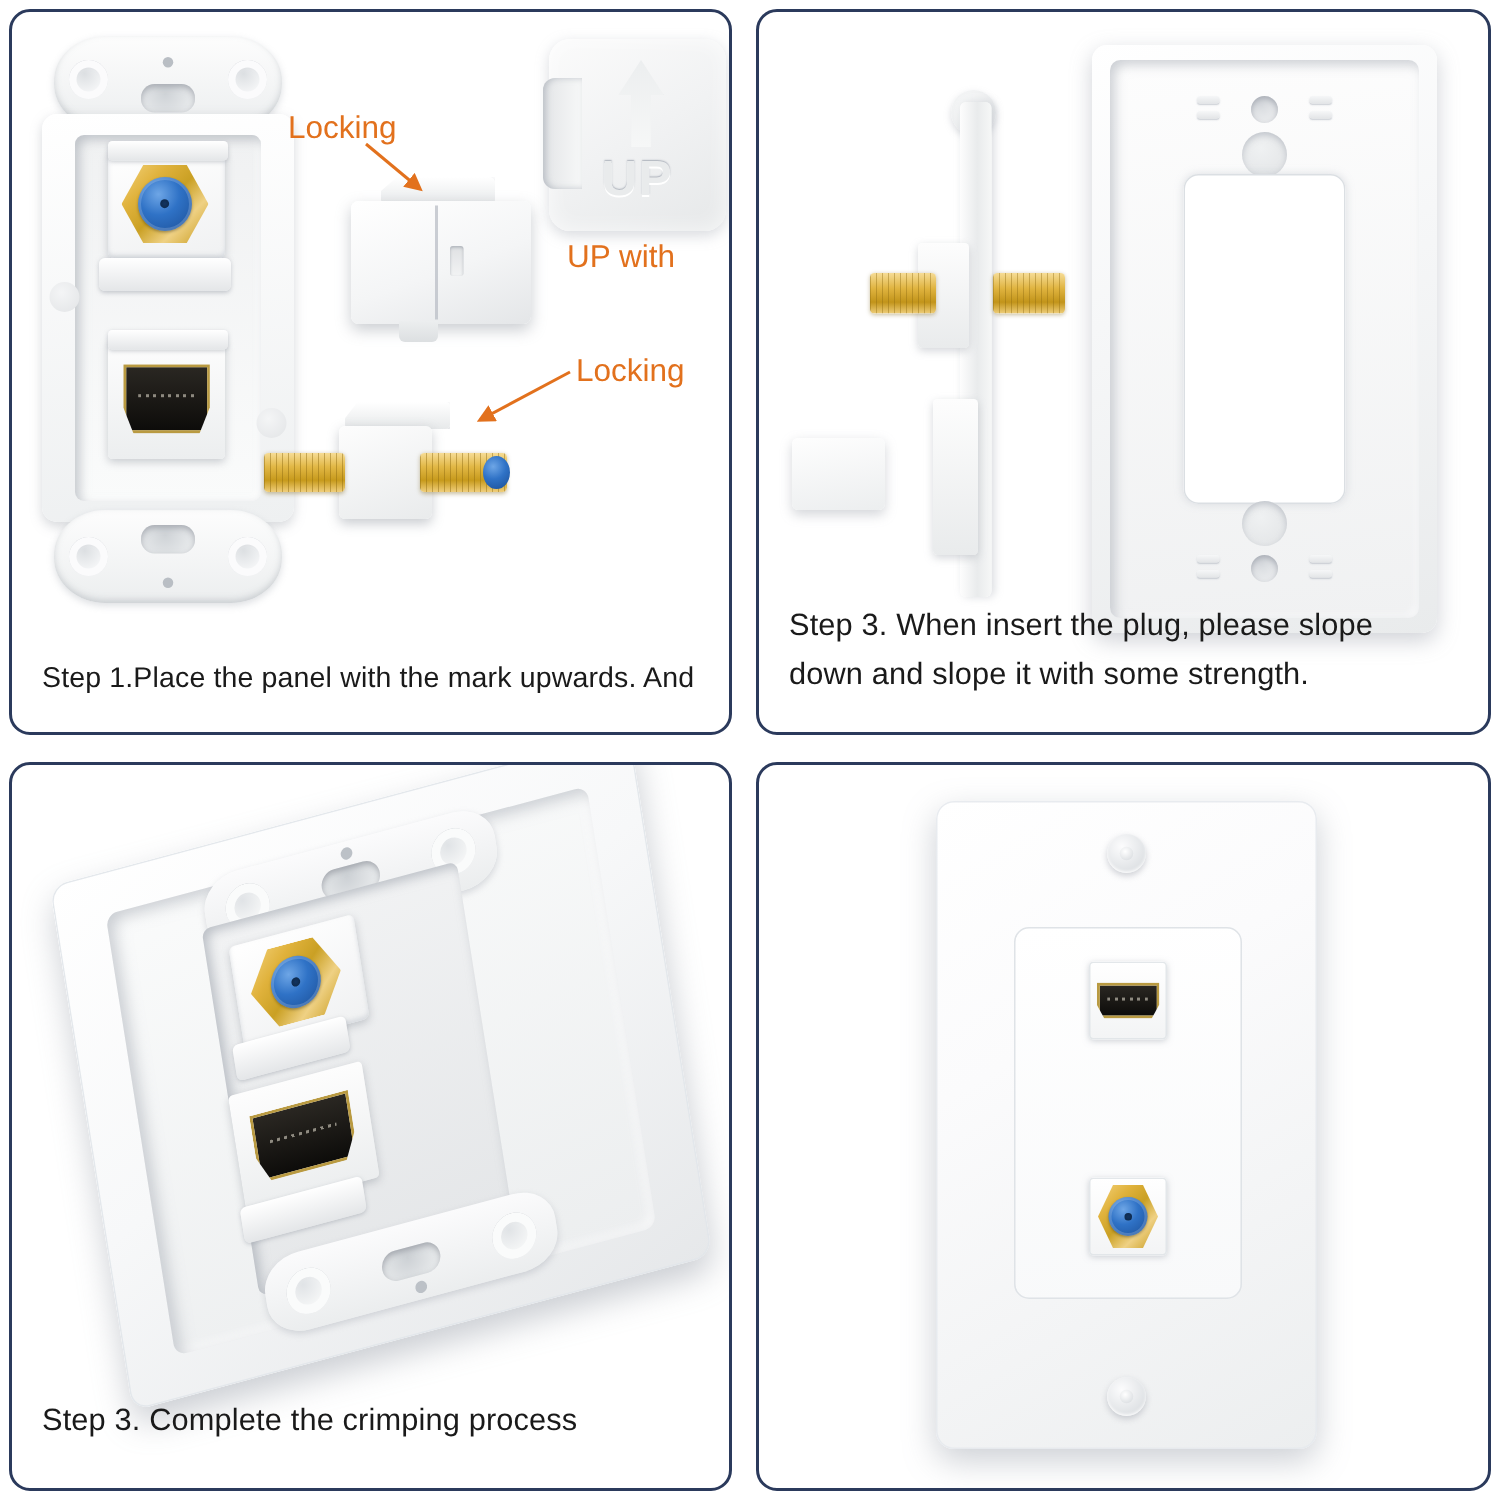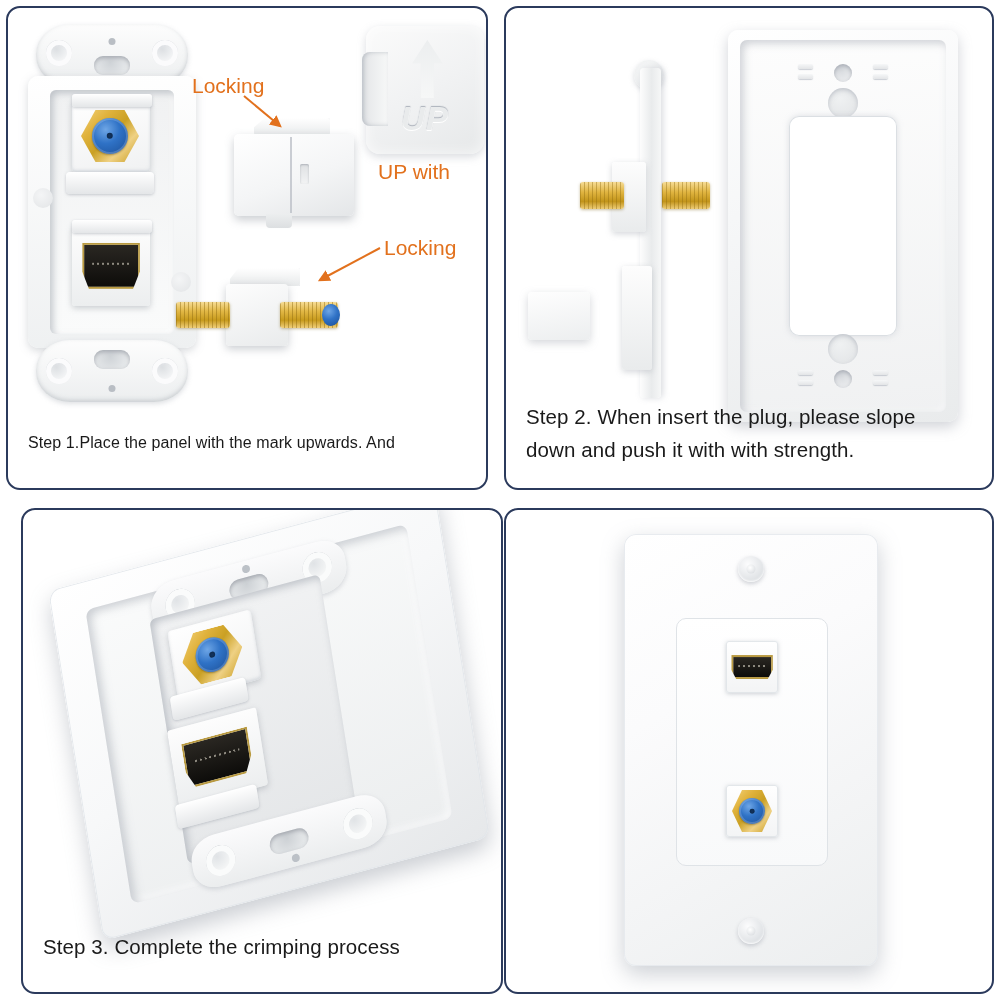--- a/index.html
+++ b/index.html
@@ -14,33 +14,33 @@
   .panel{
     position:absolute;
     background:#ffffff;
     border:2px solid #2b3a5c;
     border-radius:14px;
     box-sizing:border-box;
     overflow:hidden;
   }
   #panel-1{left:6px;  top:6px;   width:482px; height:484px;}
   #panel-2{left:504px;top:6px;   width:490px; height:484px;}
-  #panel-3{left:6px;  top:508px; width:482px; height:486px;margin-left:15px;}
+  #panel-3{left:6px;  top:508px; width:482px; height:486px;}
   #panel-4{left:504px;top:508px; width:490px; height:486px;}
 
   .caption{
     position:absolute;left:0;right:0;
     box-sizing:border-box;
     padding:0 20px;
     color:#1a1a1a;
     font-size:19.5px;
     line-height:31px;
     letter-spacing:.1px;
   }
-  #cap-1{bottom:30px;font-size:16px;}
+  #cap-1{bottom:20px;font-size:19px;}
   #cap-2{bottom:22px;font-size:20.5px;line-height:33px;}
   #cap-3{bottom:30px;font-size:20.5px;}
 
   .stage{position:absolute;left:0;top:0;right:0;bottom:0;}
 
   
   .bracket{
     position:absolute;left:18px;top:16px;width:172px;height:378px;
   }
   .br-ear{
@@ -214,21 +214,20 @@
     background:linear-gradient(180deg,#eceeef,#f6f7f7);
     clip-path:polygon(50% 0%,100% 40%,72% 40%,72% 100%,28% 100%,28% 40%,0% 40%);
     box-shadow:0 1px 0 rgba(255,255,255,.9);
     filter:drop-shadow(0 1px 1px rgba(160,166,176,.8));
   }
   .up-text{
     position:absolute;left:50%;top:74px;transform:translateX(-50%);
     font-size:33px;font-weight:700;letter-spacing:1px;
     color:#e9ebec;
     text-shadow:0 1px 0 #ffffff, 0 -1px 1px rgba(160,166,176,.85);
-    font-style:italic;
   }
 
   
   .callout{
     position:absolute;
     color:#E2711D;
     font-size:21px;
     white-space:nowrap;
   }
   .arrow-svg{position:absolute;overflow:visible;}
@@ -516,22 +515,22 @@
           <i style="left:0;top:6px;"></i>
             <i style="left:0;top:16px;"></i>
           <i style="right:0;top:6px;"></i>
             <i style="right:0;top:16px;"></i>
         </div>
       </div>
 
     </div>
 
     <div class="caption" id="cap-2">
-      <div>Step 2. When insert the plug, please slope</div>
-      <div>down and push it with with strength.</div>
+      <div>Step 3. When insert the plug, please slope</div>
+      <div>down and slope it with some strength.</div>
     </div>
   </div>
 
   <div class="panel" id="panel-3">
     <div class="stage">
       <div class="angled-wrap">
         <div class="angled">
           <div class="ap-face"></div>
           <div class="ap-inner"></div>
 

